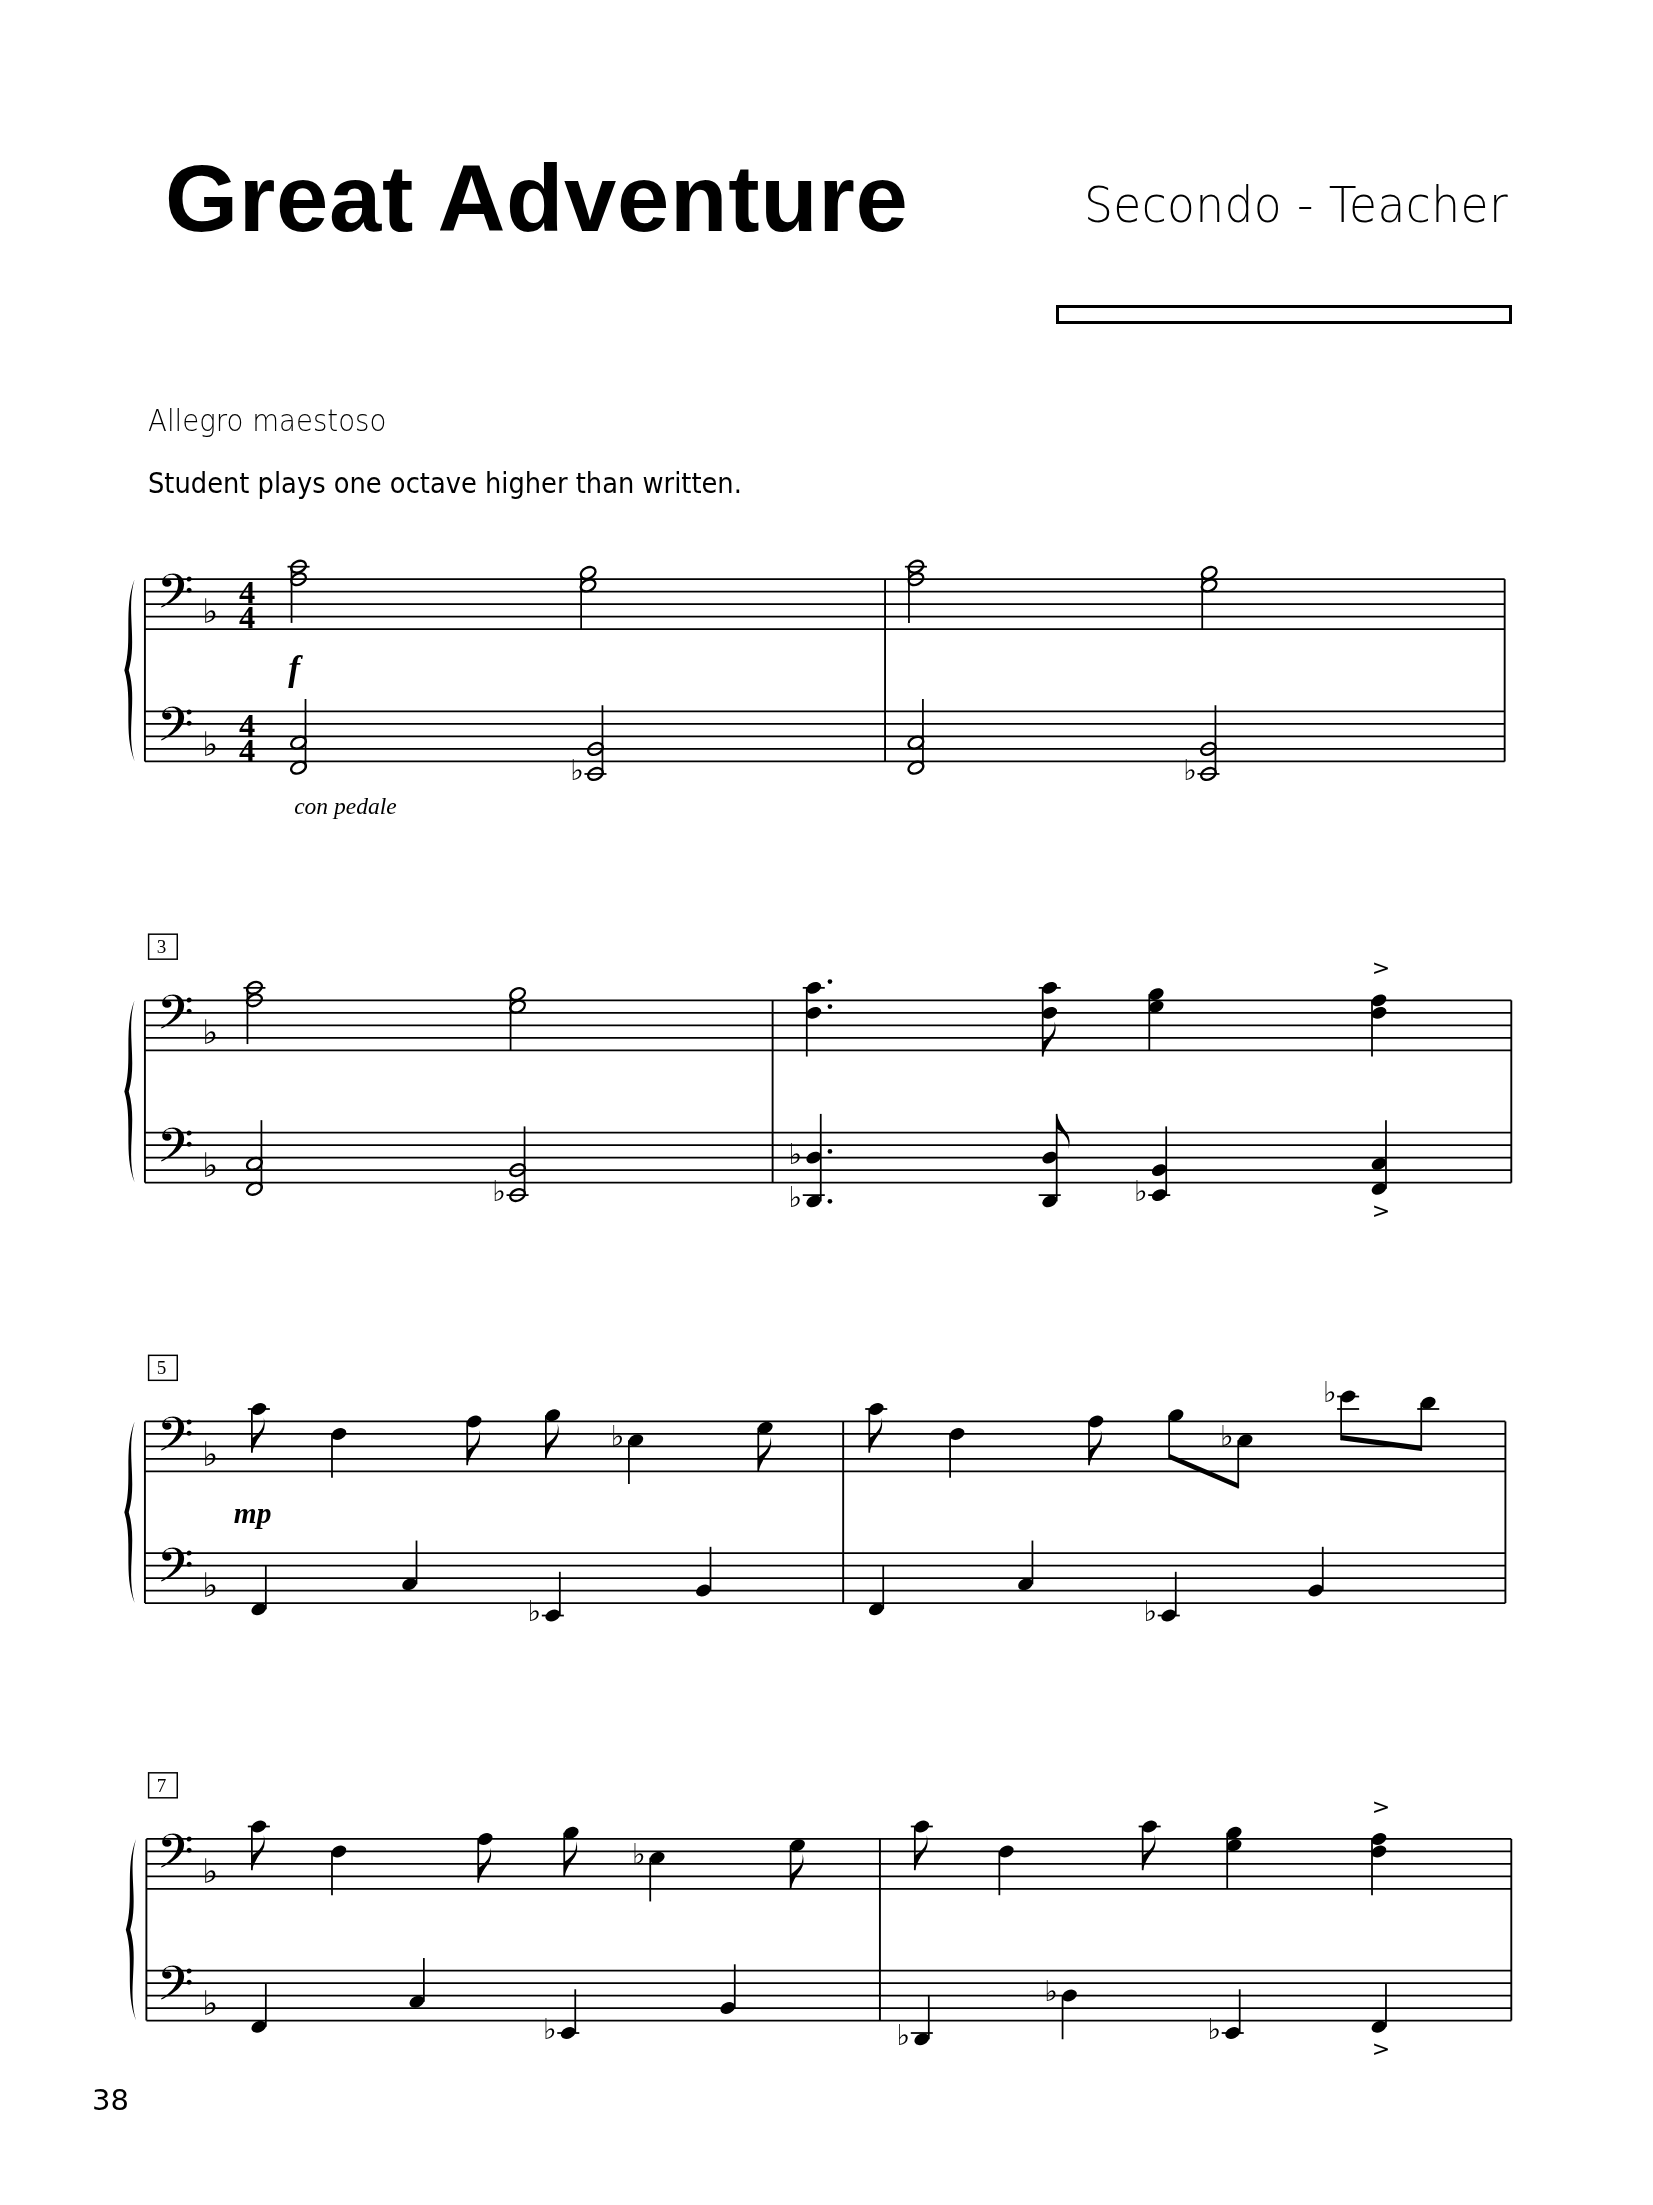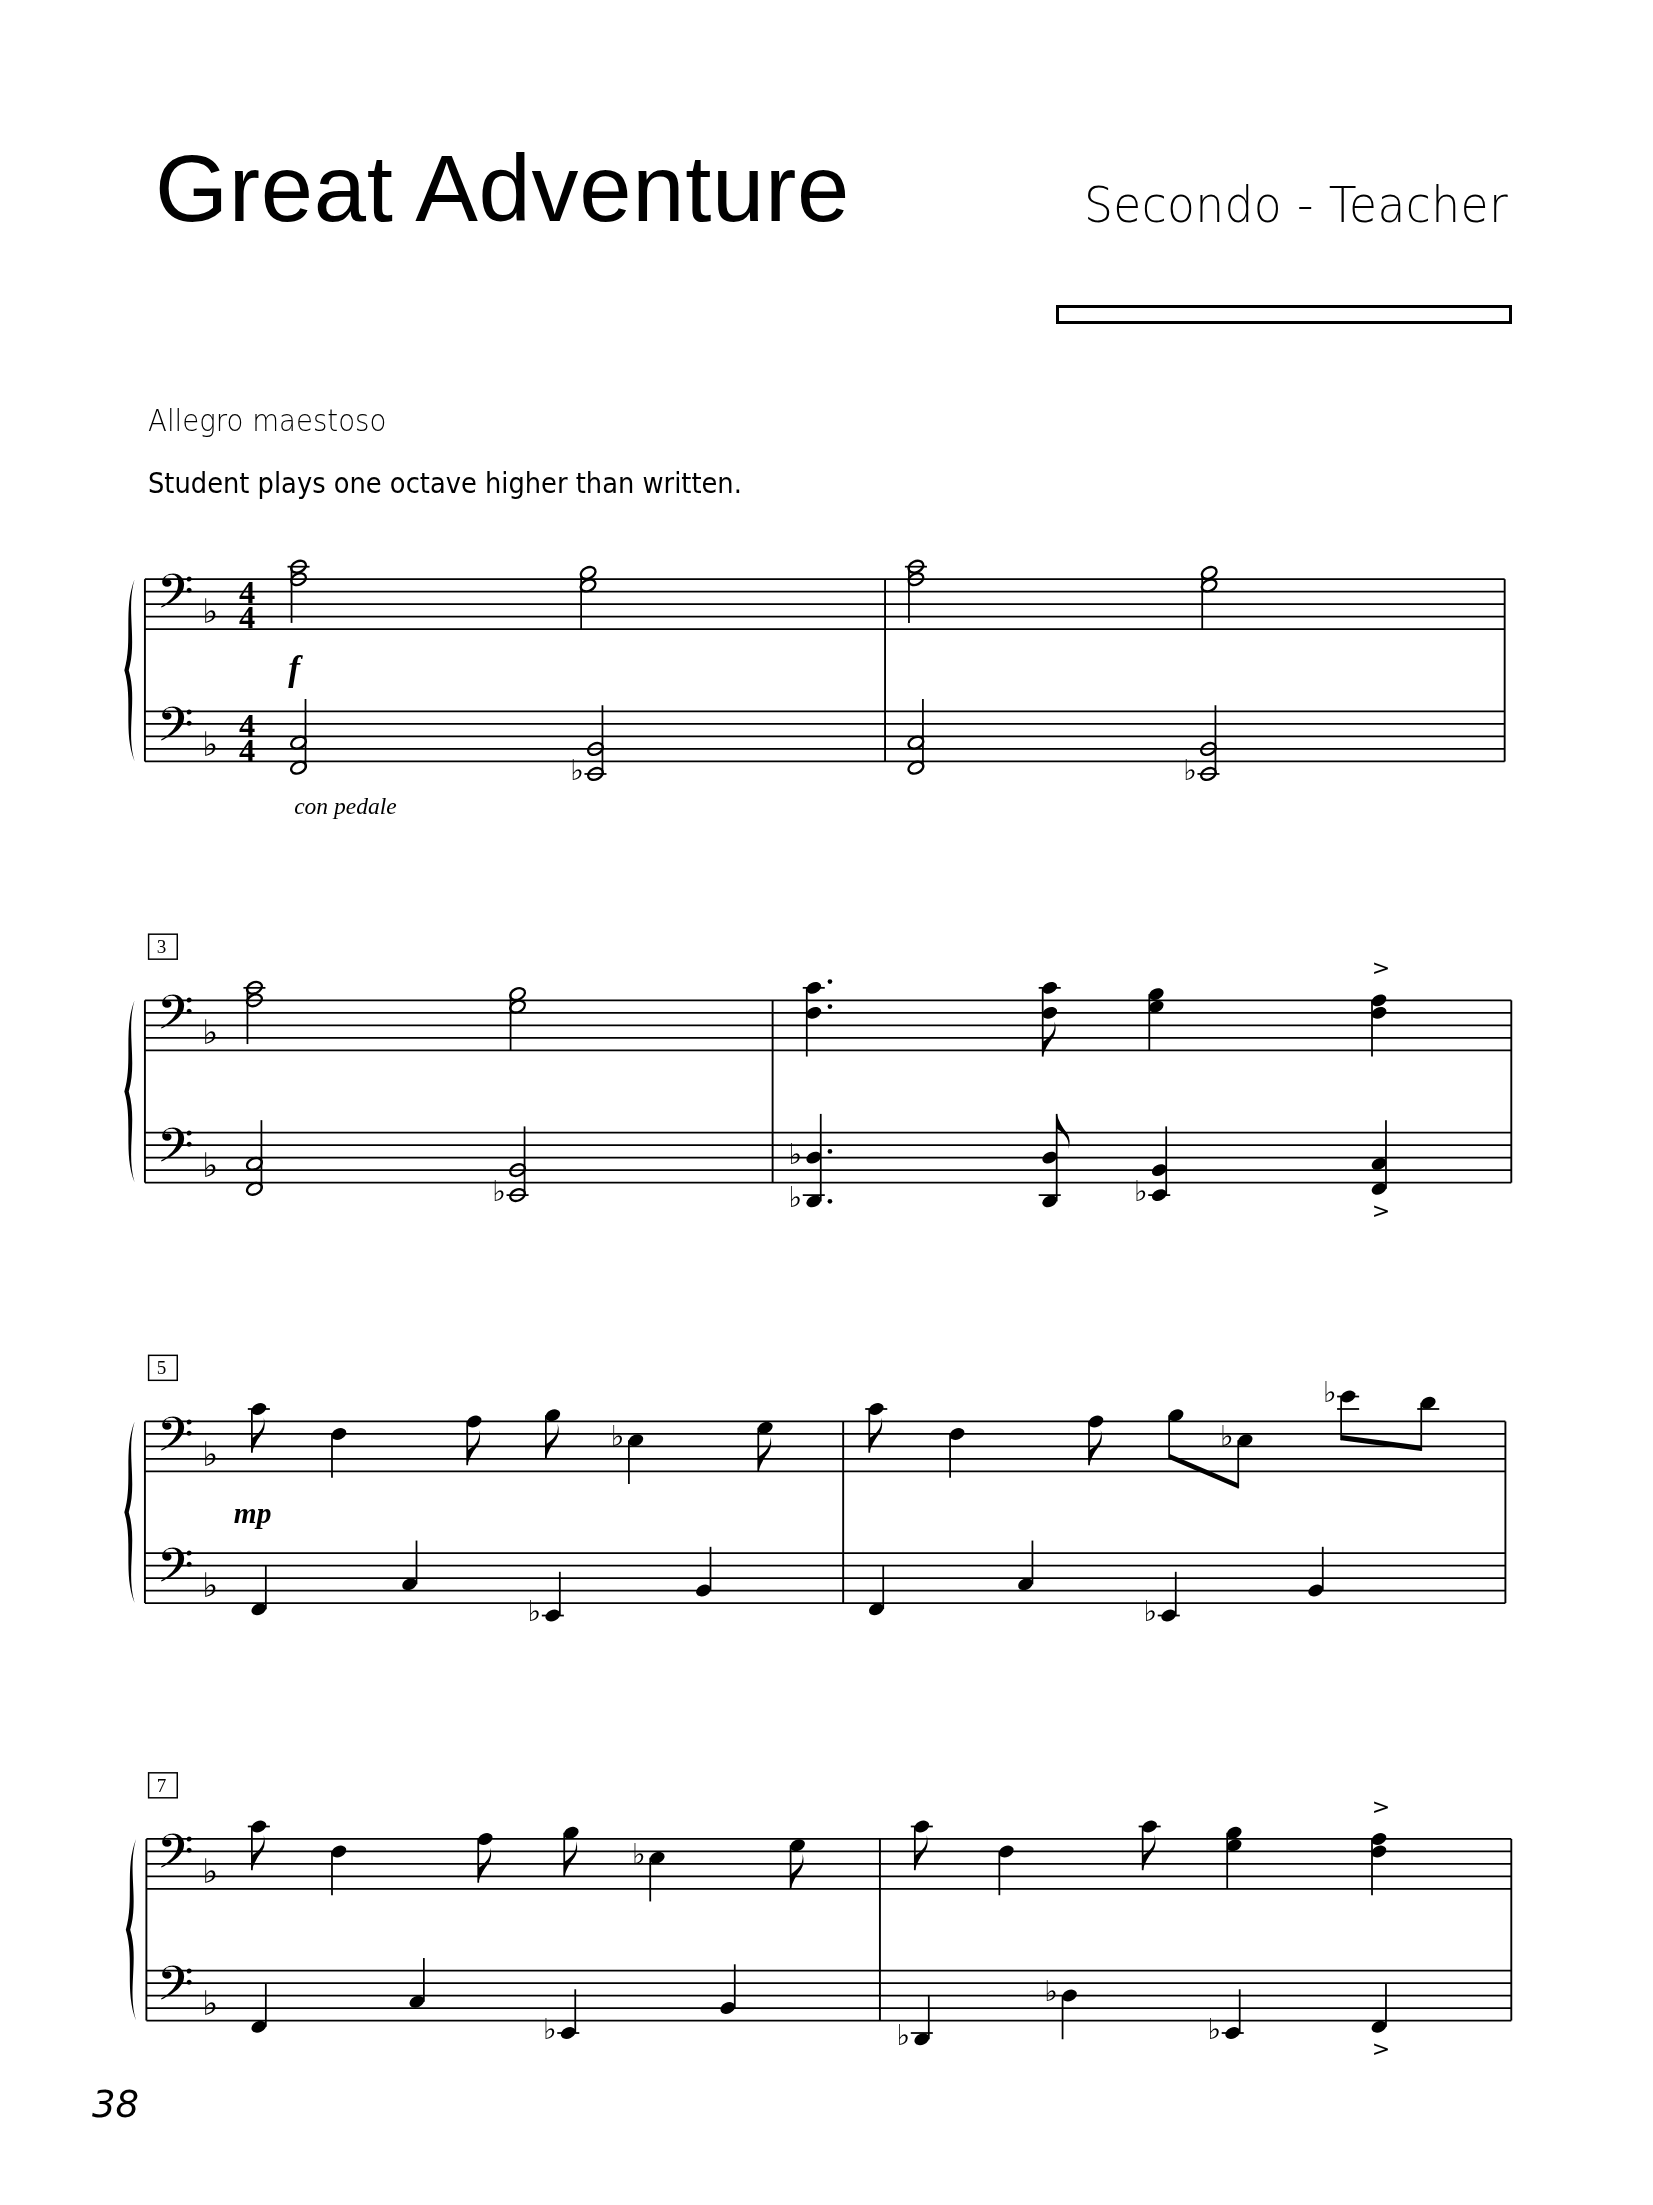--- a/index.html
+++ b/index.html
@@ -1,22 +1,22 @@
 <!DOCTYPE html>
 <html style="font-size:11.8px"><head>
 <meta charset="utf-8">
 <style>
   html,body{margin:0;padding:0;background:#ffffff;}
   body{width:1654px;height:2205px;position:relative;overflow:hidden;font-family:"DejaVu Sans",sans-serif;color:#000;}
-  .title{position:absolute;left:147px;top:134px;font-family:"Liberation Sans",sans-serif;font-size:94px;font-weight:400;letter-spacing:0.7px;line-height:1;margin:8px;}
+  .title{position:absolute;left:147px;top:134px;font-family:"Liberation Sans",sans-serif;font-size:94px;font-weight:700;letter-spacing:0.7px;line-height:1;margin:18px;}
   .part{position:absolute;right:146px;top:181px;font-family:"DejaVu Sans",sans-serif;font-size:49px;font-weight:300;line-height:1;letter-spacing:0.4px;transform:scaleX(0.93);transform-origin:right center;}
   .part-bar{position:absolute;left:1056px;top:305px;width:450px;height:12.5px;border:3.7px solid #000;background:#fff;}
   .tempo{position:absolute;left:148px;top:406px;font-family:"DejaVu Sans",sans-serif;font-size:30px;font-weight:300;line-height:1;transform:scaleX(0.92);transform-origin:left center;}
   .note-text{position:absolute;left:148px;top:470px;font-family:"DejaVu Sans",sans-serif;font-size:28px;line-height:1;transform:scaleX(0.92);transform-origin:left center;}
-  .page-num{position:absolute;left:92px;top:2086px;font-family:"DejaVu Sans",sans-serif;font-size:37px;line-height:1;font-style:italic;}
+  .page-num{position:absolute;left:92px;top:2086px;font-family:"DejaVu Sans",sans-serif;font-size:29px;line-height:1;}
   svg.score{position:absolute;left:0;top:0;width:1654px;height:2205px;}
   .staff-line{stroke:#000;stroke-width:2.4;}
   .barline{stroke:#000;stroke-width:2.6;}
   .stem{stroke:#000;stroke-width:2.4;}
   .ledger{stroke:#000;stroke-width:2.4;}
   .mnum-box{fill:#fff;stroke:#000;stroke-width:2;}
   .mnum{font-family:"Liberation Serif",serif;font-size:26px;}
   .dyn{font-family:"Liberation Serif",serif;font-style:italic;font-weight:bold;}
   .expr{font-family:"Liberation Serif",serif;font-style:italic;font-size:32px;}
   .clef{font-family:"DejaVu Sans",sans-serif;}

